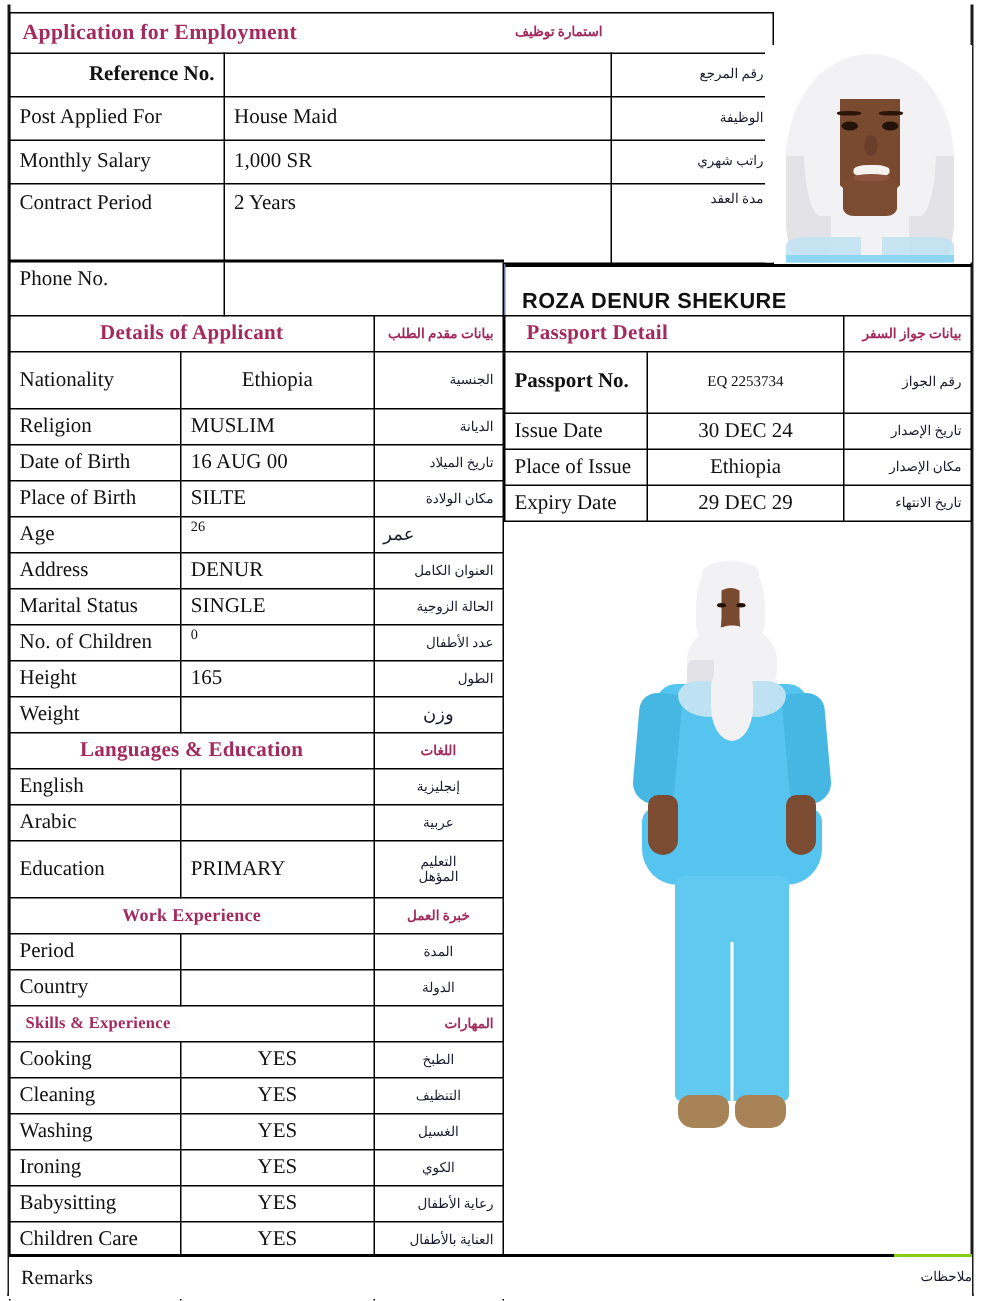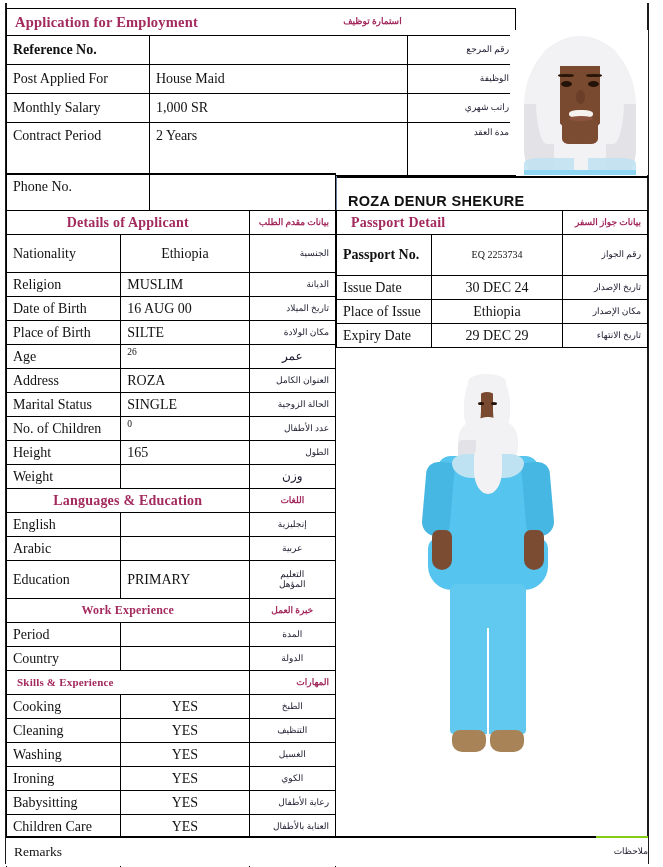--- a/index.html
+++ b/index.html
@@ -131,21 +131,21 @@
     <tbody>
         <tr>
       <td id="title-cell" colspan="3" style="padding:1px 8px;">
         <div style="display:flex;align-items:center;">
           <span class="sec" style="text-align:left;flex:0 0 auto;font-size:14.5px;">Application for Employment</span>
           <span class="ar-sec" style="flex:1 1 auto;text-align:center;padding-left:40px;">استمارة توظيف</span>
         </div>
       </td>
     </tr>
     <tr>
-      <td class="lbl b" style="width:130px;">Reference No.</td>
+      <td class="lbl b" style="width:130px;text-align:right;">Reference No.</td>
       <td class="val" style="width:245px;"></td>
       <td class="ar">رقم المرجع</td>
     </tr>
     <tr>
       <td class="lbl">Post Applied For</td>
       <td class="val">House Maid</td>
       <td class="ar">الوظيفة</td>
     </tr>
     <tr>
       <td class="lbl">Monthly Salary</td>
@@ -223,25 +223,25 @@
       <td class="ar">تاريخ الميلاد</td>
     </tr>
     <tr>
       <td class="lbl">Place of Birth</td>
       <td class="val">SILTE</td>
       <td class="ar">مكان الولادة</td>
     </tr>
     <tr>
       <td class="lbl">Age</td>
       <td class="val sup" style="vertical-align:top;padding-top:2px;">26</td>
-      <td class="ar big" style="text-align:center;">عمر</td>
+      <td class="ar big" style="text-align:left;">عمر</td>
     </tr>
     <tr>
       <td class="lbl">Address</td>
-      <td class="val">ROZA</td>
+      <td class="val">DENUR</td>
       <td class="ar">العنوان الكامل</td>
     </tr>
     <tr>
       <td class="lbl">Marital Status</td>
       <td class="val">SINGLE</td>
       <td class="ar">الحالة الزوجية</td>
     </tr>
     <tr>
       <td class="lbl">No. of Children</td>
       <td class="val sup" style="vertical-align:top;padding-top:2px;">0</td>

